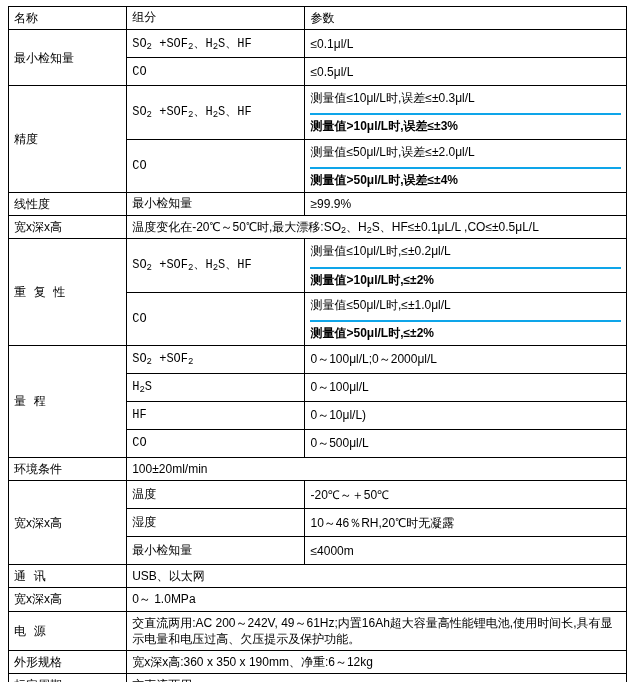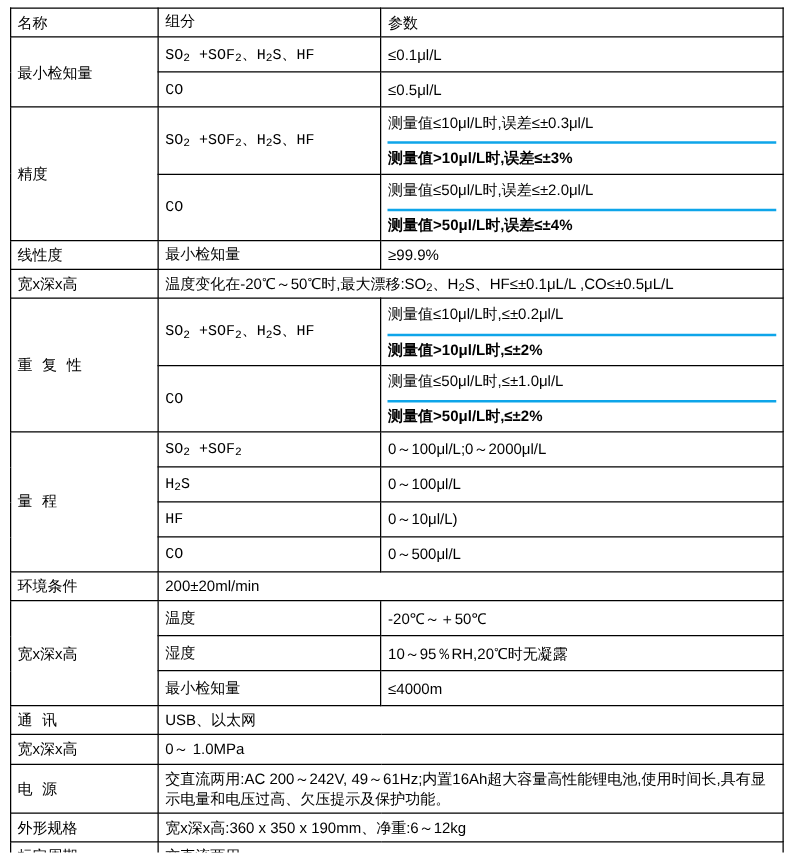--- a/index.html
+++ b/index.html
@@ -147,31 +147,31 @@
       <td class="col-comp tall">HF</td>
       <td class="col-param tall">0～10μl/L)</td>
     </tr>
     <tr>
       <td class="col-comp tall">CO</td>
       <td class="col-param tall">0～500μl/L</td>
     </tr>
 
     <tr>
       <td class="col-name name-cell">环境条件</td>
-      <td colspan="2">200±20ml/min</td>
+      <td colspan="2">100±20ml/min</td>
     </tr>
 
     <tr>
       <td class="col-name name-cell" rowspan="3">宽x深x高</td>
       <td class="col-comp tall">温度</td>
       <td class="col-param tall">-20℃～＋50℃</td>
     </tr>
     <tr>
       <td class="col-comp tall">湿度</td>
-      <td class="col-param tall">10～95％RH,20℃时无凝露</td>
+      <td class="col-param tall">10～46％RH,20℃时无凝露</td>
     </tr>
     <tr>
       <td class="col-comp tall">最小检知量</td>
       <td class="col-param tall">≤4000m</td>
     </tr>
 
     <tr>
       <td class="col-name name-cell name-spaced">通   讯</td>
       <td colspan="2">USB、以太网</td>
     </tr>

